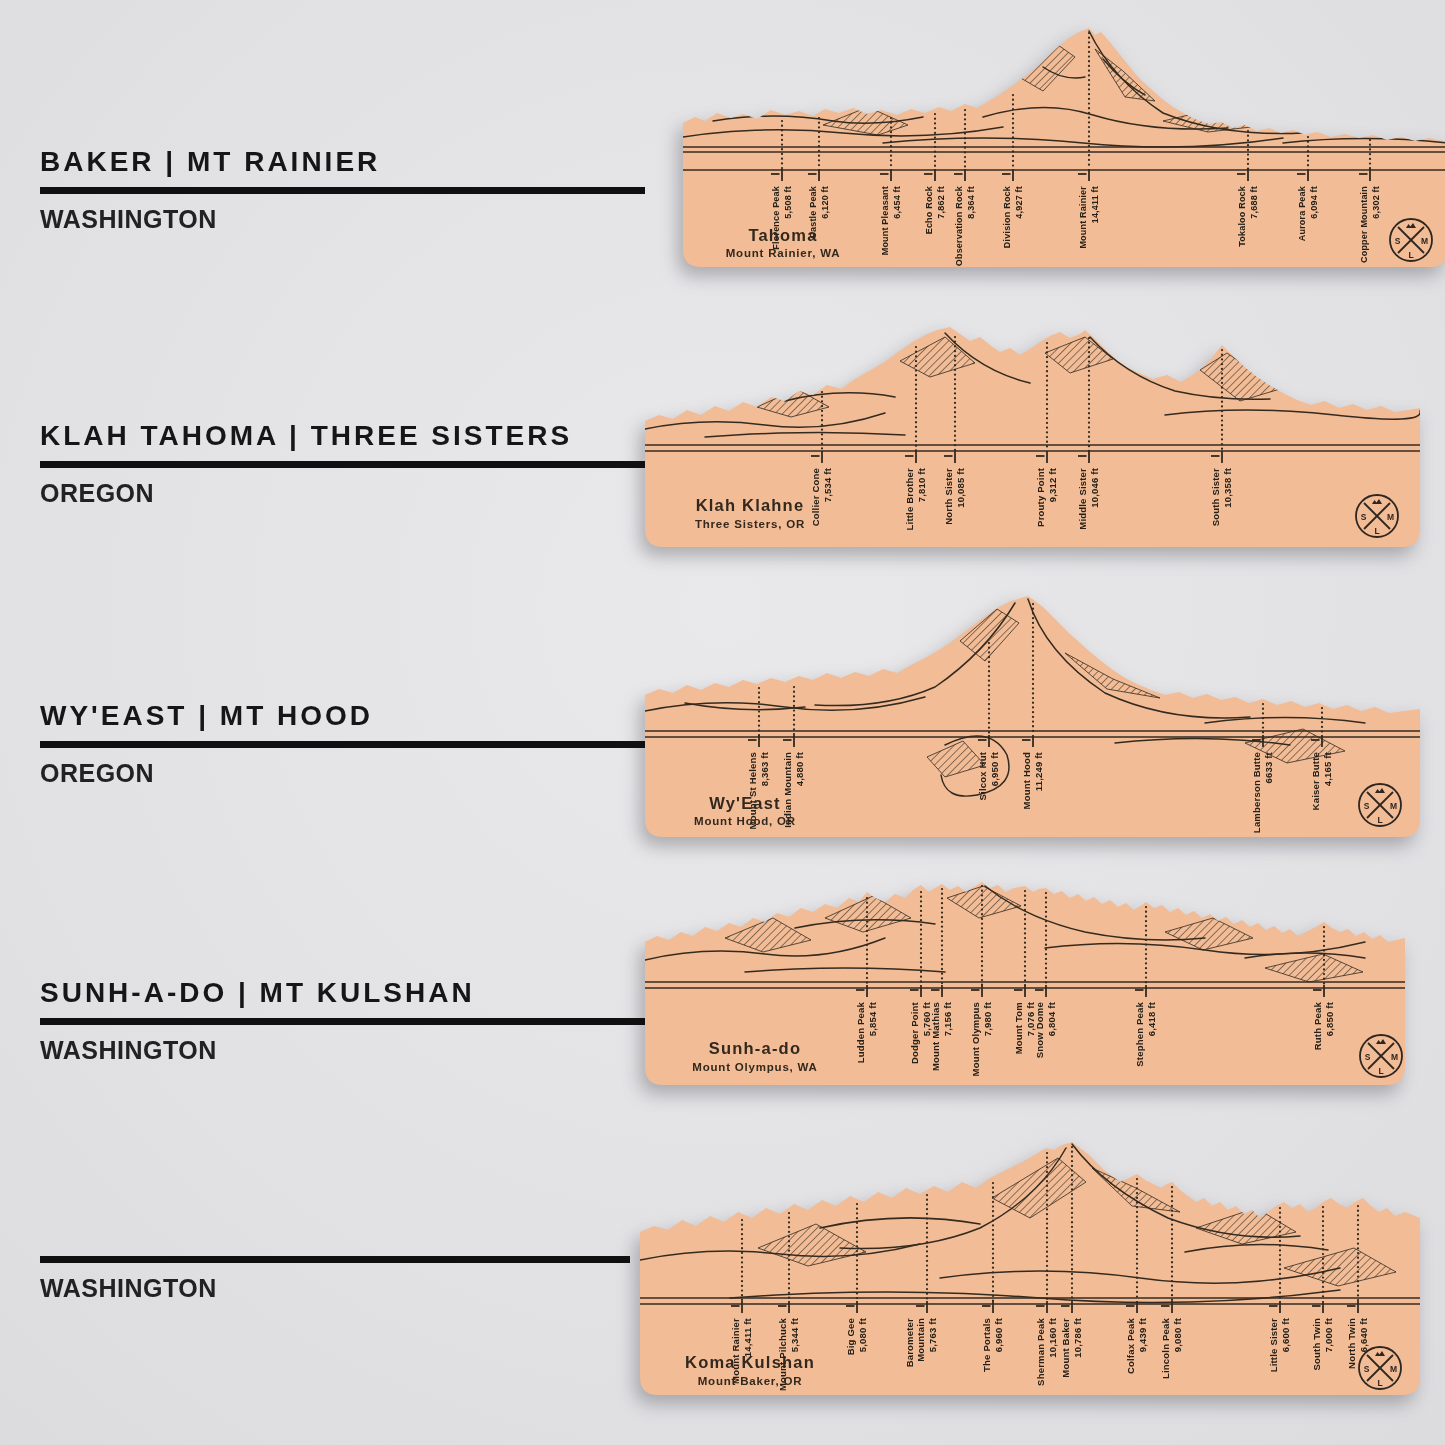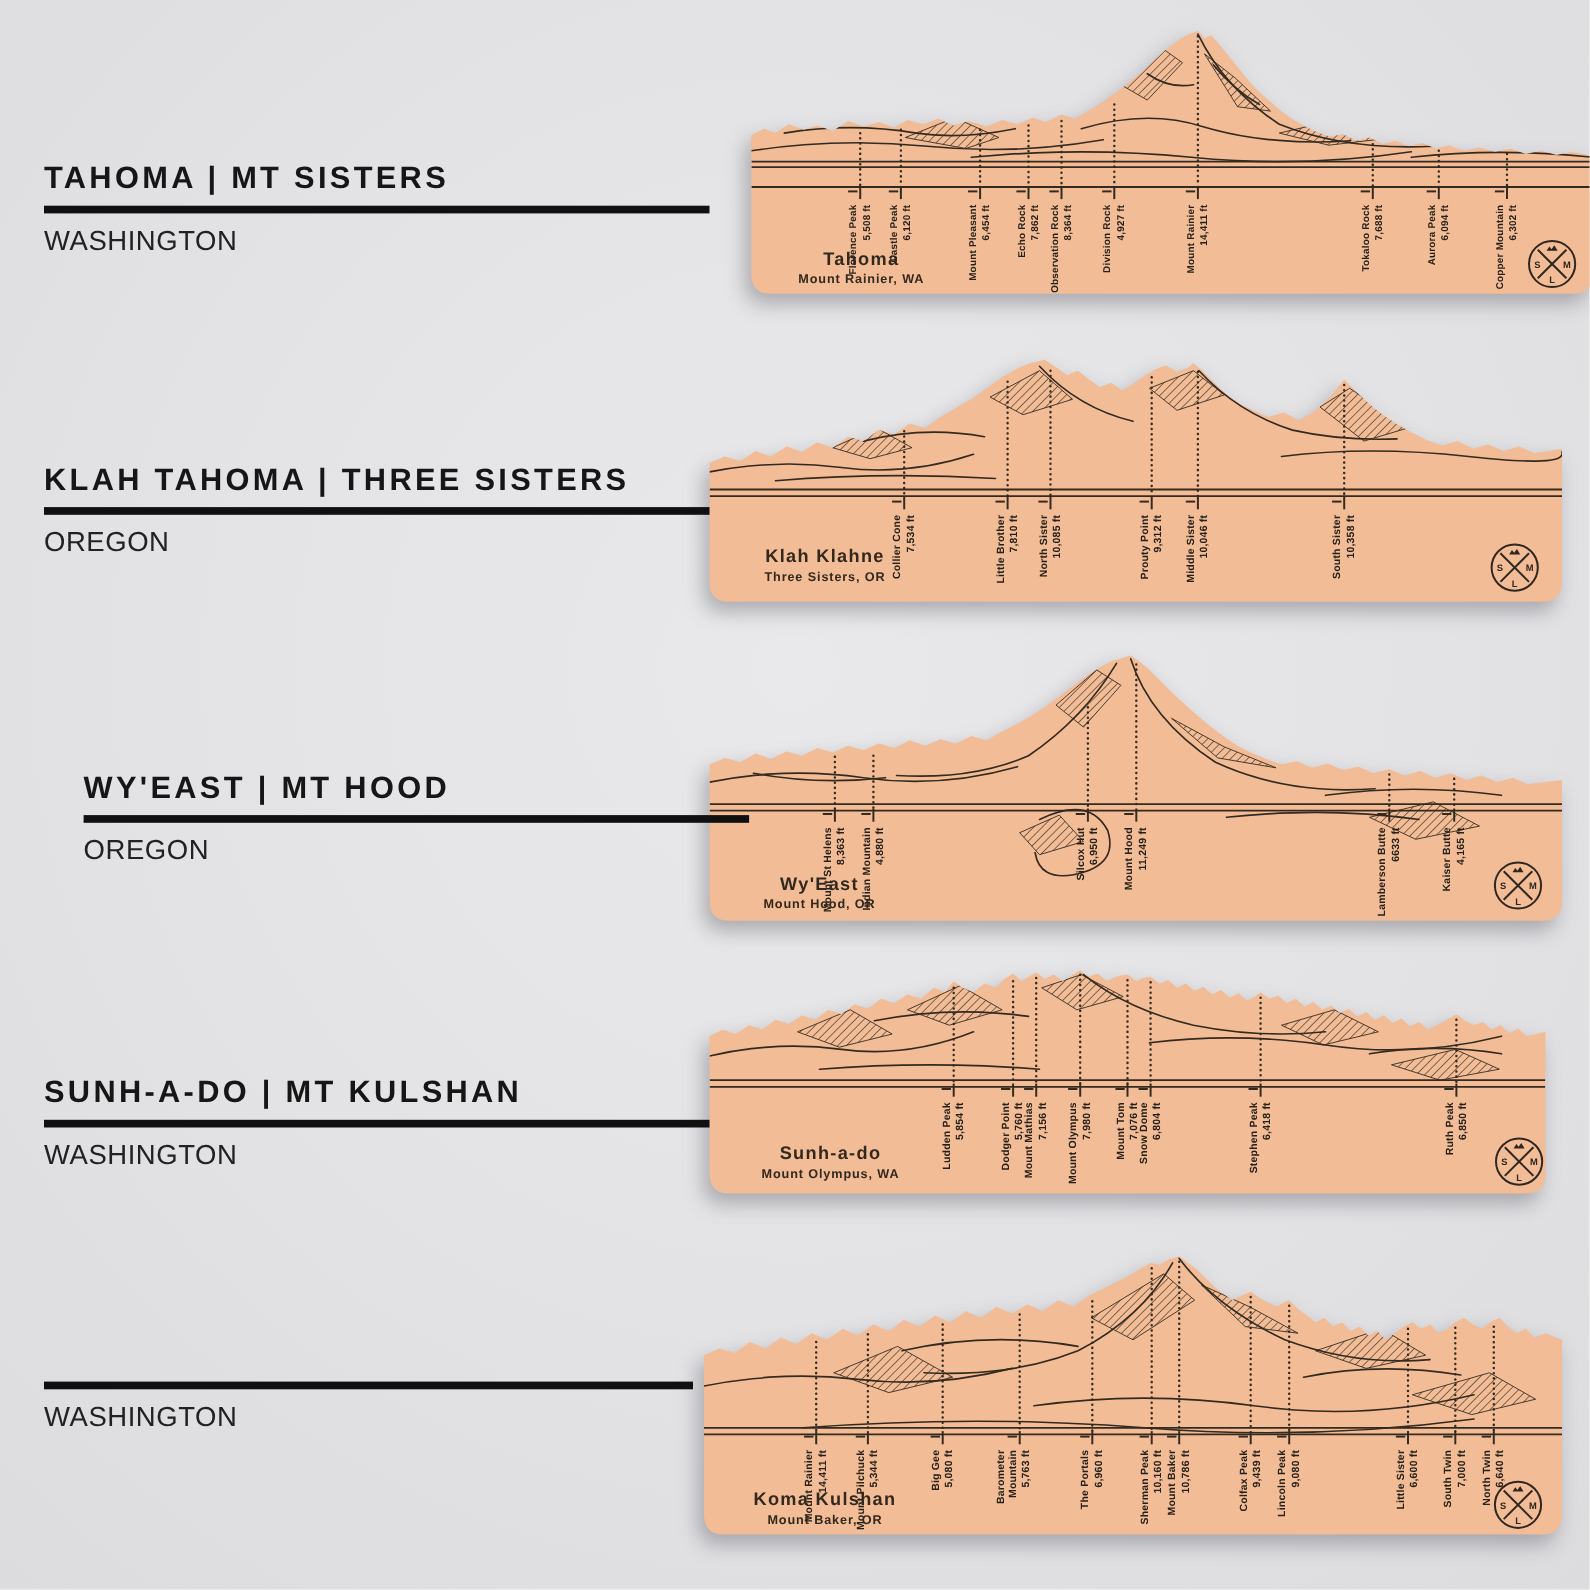--- a/index.html
+++ b/index.html
@@ -10,51 +10,51 @@
     background:radial-gradient(circle at 50% 42%, #e9e9eb 0%, #e2e2e5 60%, #dcdcdf 100%);
     overflow:hidden;
   }
   .title-block { position:absolute; left:40px; z-index:3; }
   .title-block .title {
     font-size:28px; font-weight:700; letter-spacing:3px;
     color:#161616; line-height:36px; white-space:nowrap;
   }
   .title-block .rule { height:7px; background:#101010; margin-top:7px; }
   .title-block .state {
-    font-size:25px; font-weight:400; letter-spacing:0.5px;
+    font-size:25px; font-weight:700; letter-spacing:0.5px;
     color:#222; margin-top:10px; line-height:30px;
   }
   .panel { position:absolute; z-index:2; }
   .panel svg { filter:drop-shadow(-5px 9px 9px rgba(70,70,80,0.38)); overflow:visible; }
   .silhouette { fill:#f1bc96; stroke:none; }
   .art { fill:none; stroke:#342a1f; stroke-width:1.5; stroke-linecap:round; stroke-linejoin:round; }
   .baseline { fill:none; stroke:#342a1f; stroke-width:1.6; }
   .hatch-shape { stroke:#342a1f; stroke-width:0.8; }
   .dot { stroke:#342a1f; stroke-width:2.2; stroke-dasharray:0.1 4.6; stroke-linecap:round; fill:none; }
   .solid { stroke:#342a1f; stroke-width:1.8; stroke-linecap:butt; fill:none; }
   .plabel { font-family:"Liberation Sans", sans-serif; font-weight:700; letter-spacing:0.2px; fill:#262019; }
   .plaque-name { font-family:"Liberation Sans", sans-serif; font-weight:600; letter-spacing:1.2px; fill:#33281d; }
   .plaque-loc  { font-family:"Liberation Sans", sans-serif; font-weight:600; letter-spacing:0.8px; fill:#33281d; }
   .logo-stroke { fill:none; stroke:#2f2620; stroke-width:1.8; }
   .logo-letter { font-family:"Liberation Sans", sans-serif; font-weight:700; fill:#2f2620; }
 </style>
 </head>
 <body>
 
 <div class="title-block" style="top:144px; width:605px;">
-  <div class="title">TAHOMA | MT SISTERS</div>
+  <div class="title">BAKER | MT RAINIER</div>
   <div class="rule" style="width:605px;"></div>
   <div class="state">WASHINGTON</div>
 </div>
 <div class="title-block" style="top:418px; width:605px;">
   <div class="title">KLAH TAHOMA | THREE SISTERS</div>
   <div class="rule" style="width:605px;"></div>
   <div class="state">OREGON</div>
 </div>
-<div class="title-block" style="top:698px; width:605px;margin-left:36px;">
+<div class="title-block" style="top:698px; width:605px;">
   <div class="title">WY'EAST | MT HOOD</div>
   <div class="rule" style="width:605px;"></div>
   <div class="state">OREGON</div>
 </div>
 <div class="title-block" style="top:975px; width:605px;">
   <div class="title">SUNH-A-DO | MT KULSHAN</div>
   <div class="rule" style="width:605px;"></div>
   <div class="state">WASHINGTON</div>
 </div>
 <div class="title-block" style="top:1249px; width:590px;">

